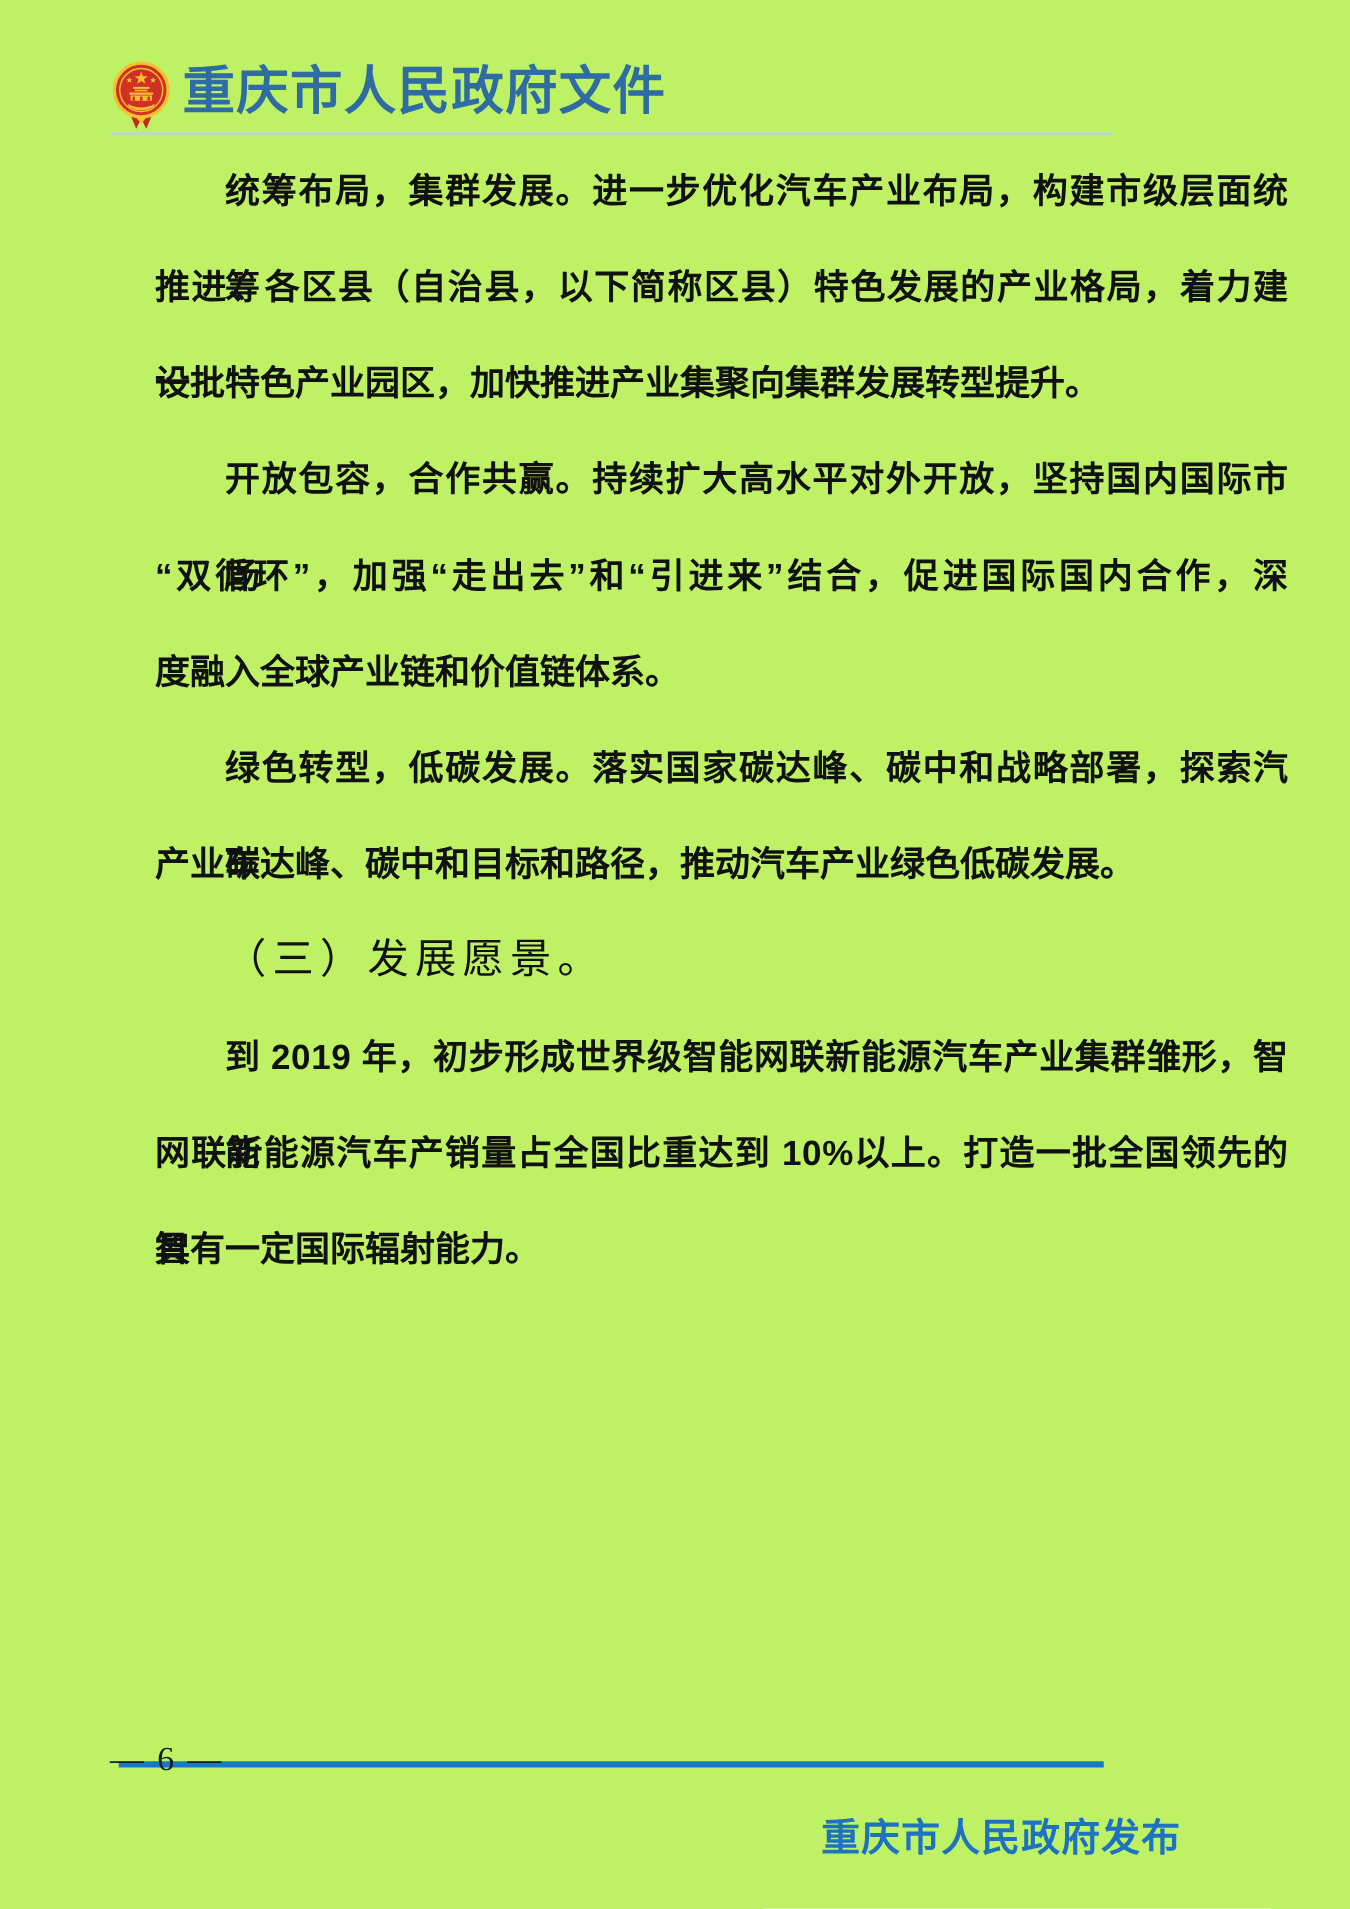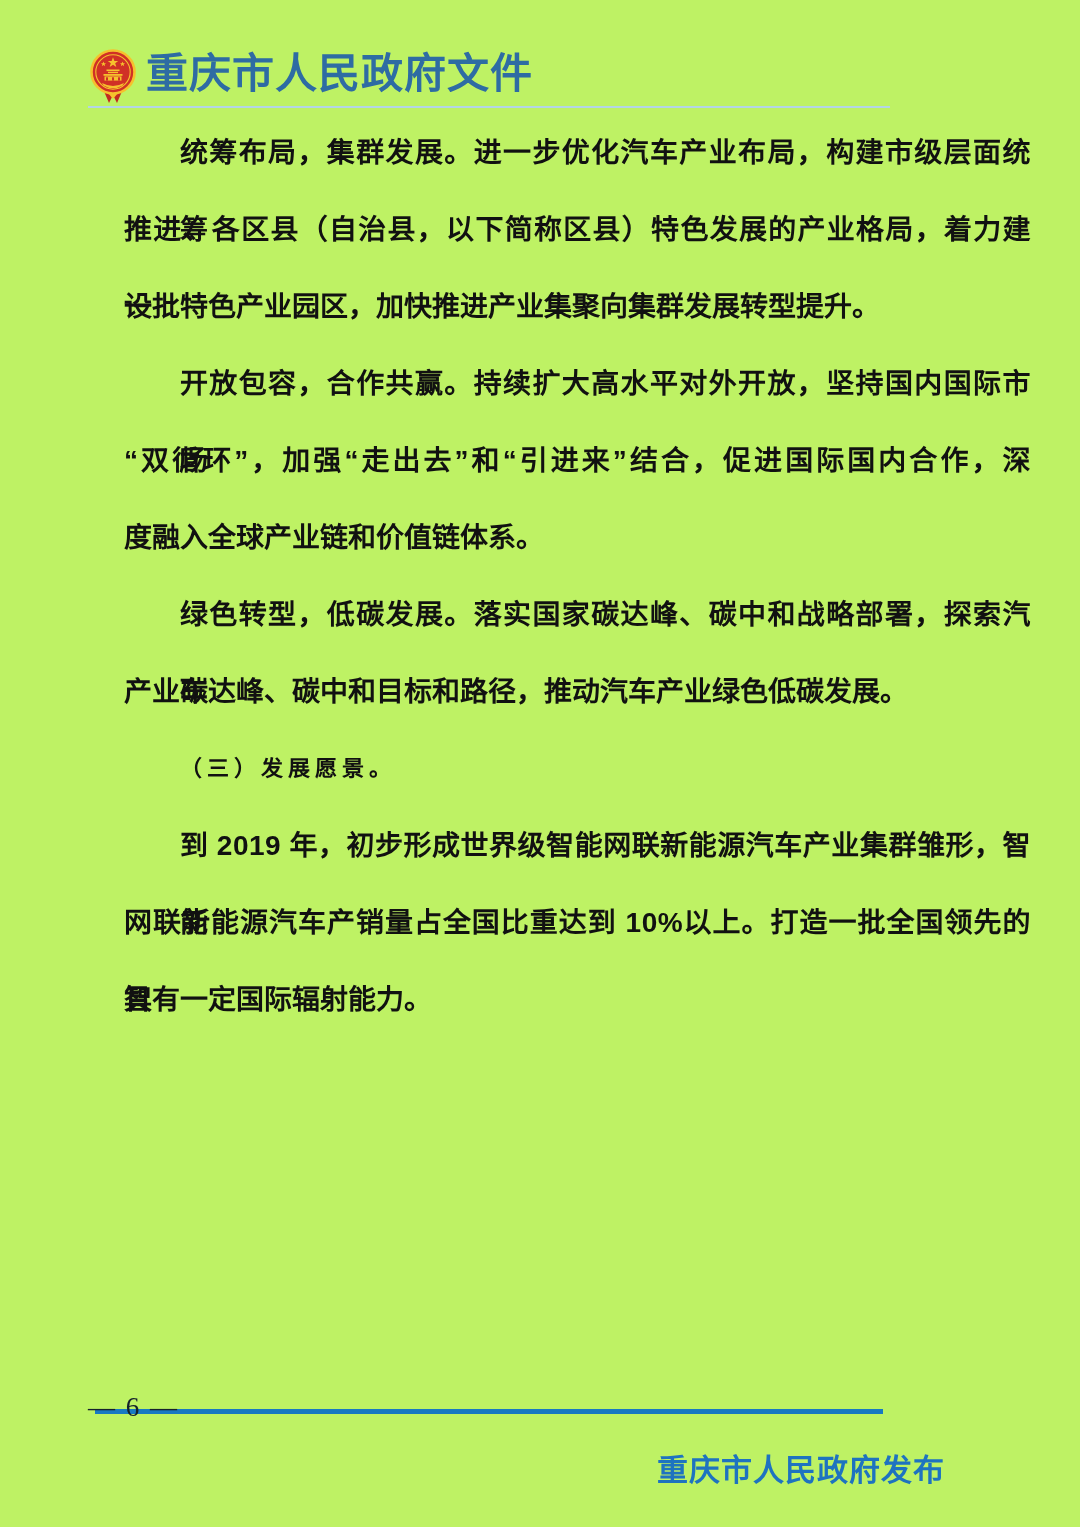--- a/index.html
+++ b/index.html
@@ -49,22 +49,22 @@
   .tline.justify{
     white-space:normal;
     text-align:justify;
     text-align-last:justify;
     letter-spacing:0.5px;
   }
   .tline.indent{padding-left:56px;}
   .tline.indent.justify{padding-left:56px;}
   .tline.serif{
     font-family:"Liberation Serif", serif;
-    font-weight:700;
-    font-size:22px;
+    font-weight:400;
+    font-size:33px;
     letter-spacing:5px;
   }
   
   .footer-rule{
     position:absolute;left:95px;top:1409px;width:788px;height:5px;
     background:var(--rule-blue);
   }
   .page-number{
     position:absolute;left:88px;top:1392px;width:90px;
     font-family:"Liberation Serif", serif;

